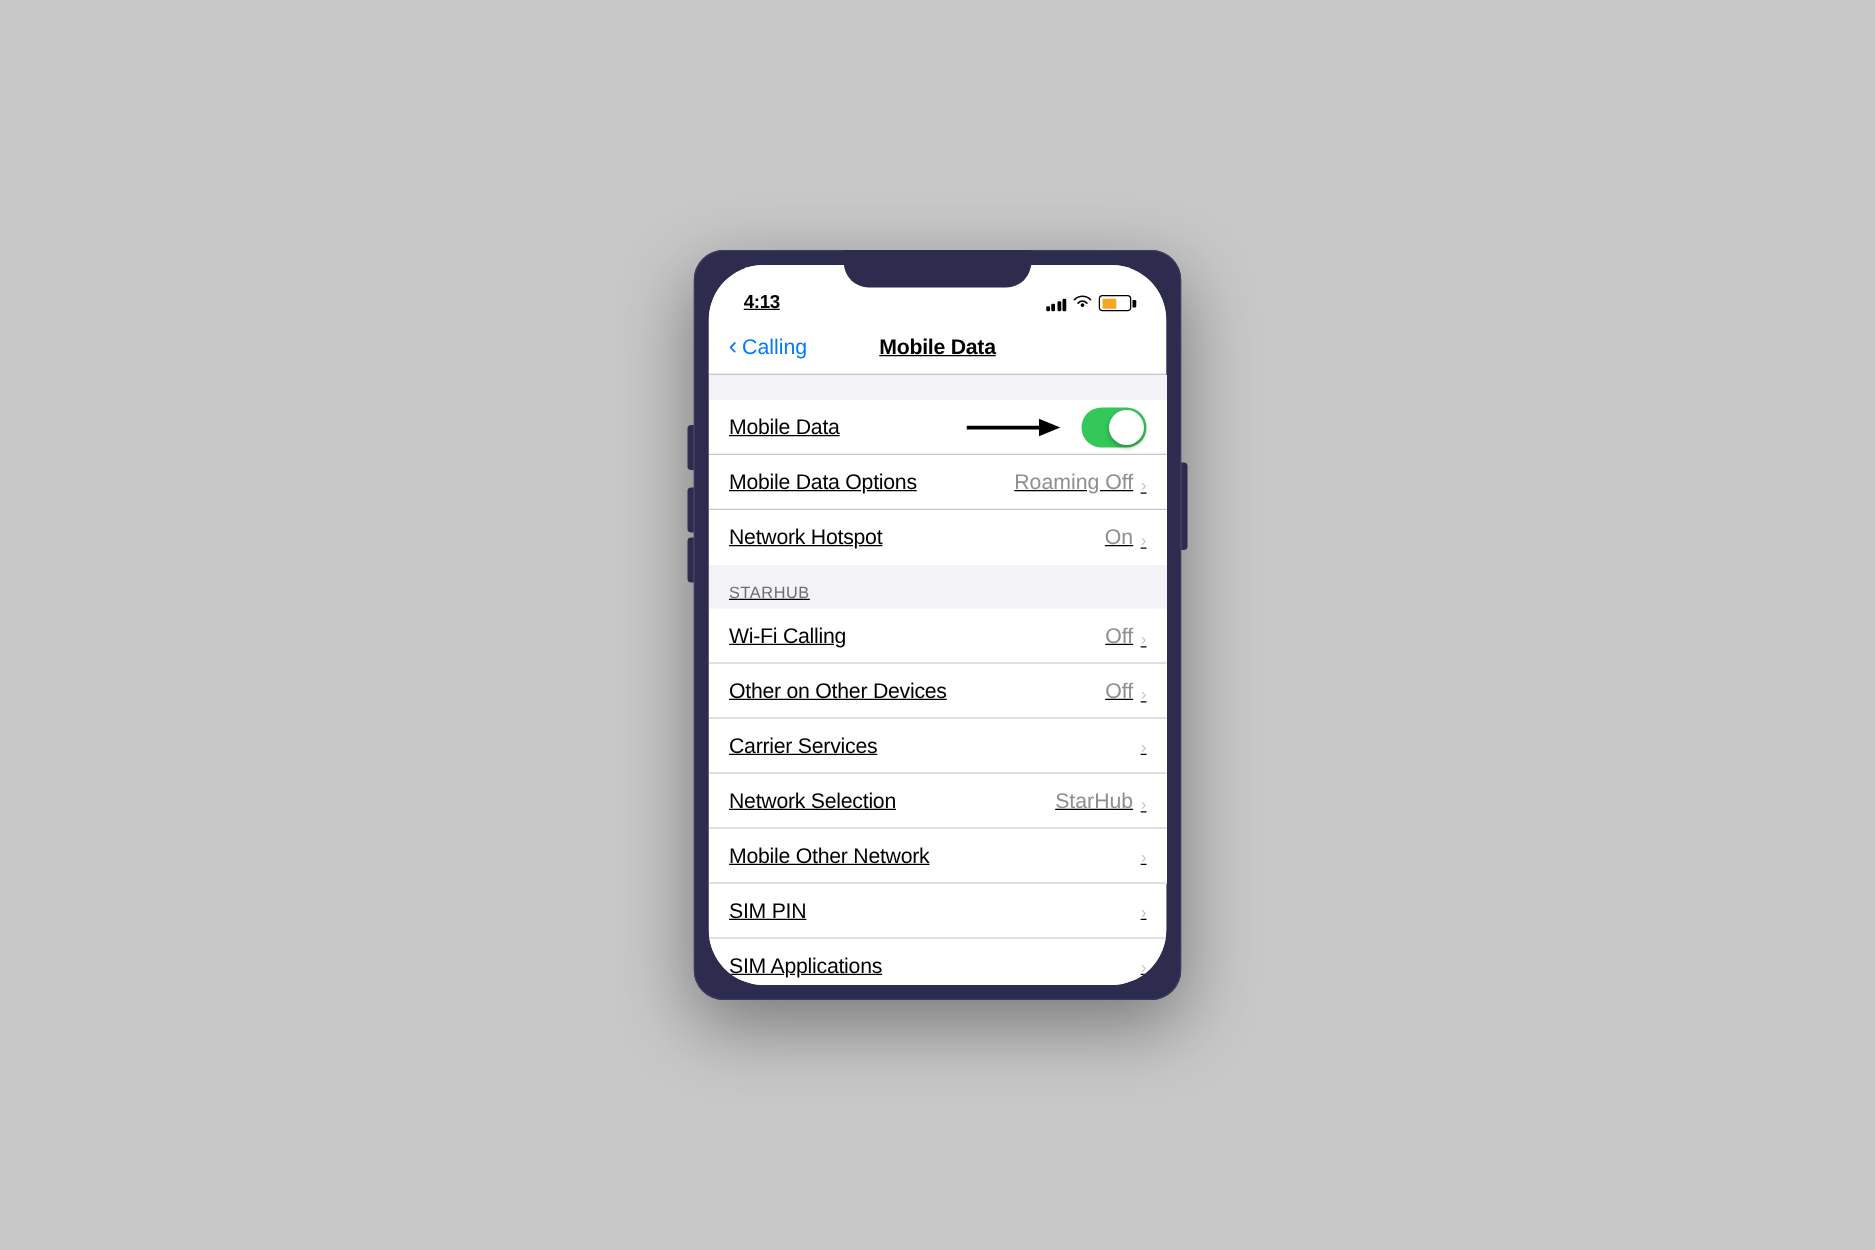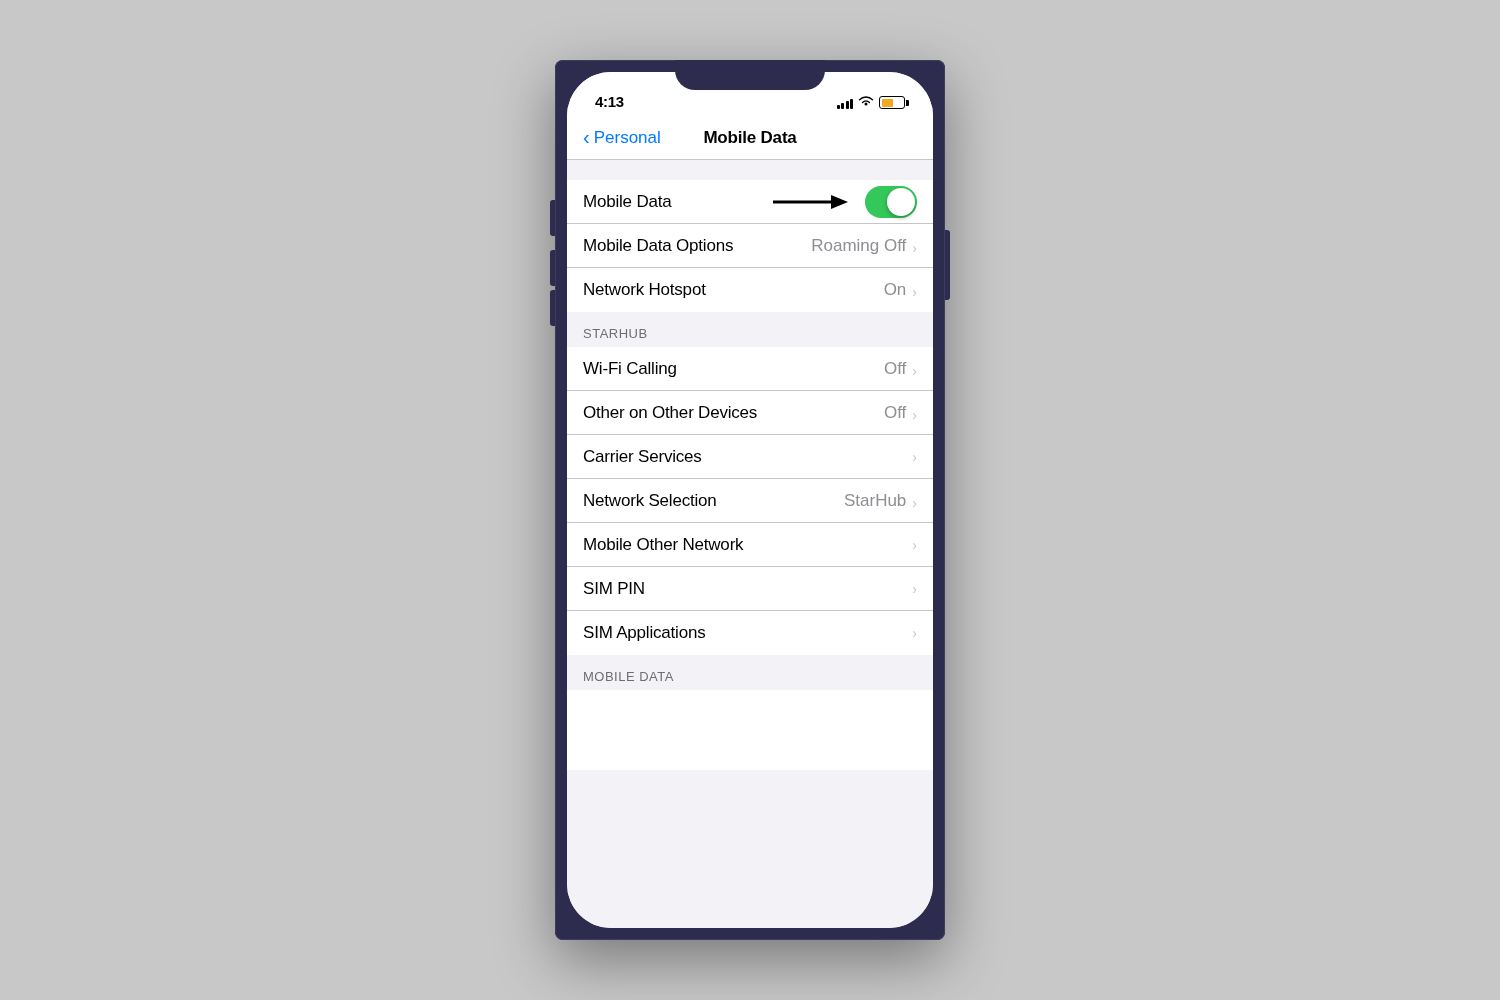--- a/index.html
+++ b/index.html
@@ -9,26 +9,27 @@
       height: 1000px;
       background-color: #c8c8c8;
       display: flex;
       align-items: center;
       justify-content: center;
       font-family: -apple-system, 'SF Pro Text', 'Helvetica Neue', Arial, sans-serif;
     }
 
     .phone-outer {
       width: 390px;
-      height: 880px;
+      height: 600px;
       background: #2d2b4e;
-      border-radius: 8px;
+      border-radius: 24px;
       padding: 12px;
       box-shadow: 0 20px 60px rgba(0,0,0,0.4), inset 0 0 0 1px #3d3b5e;
       position: relative;
+      text-decoration: underline;
     }
 
     
     .phone-outer::before {
       content: '';
       position: absolute;
       left: -5px;
       top: 140px;
       width: 5px;
       height: 36px;
@@ -320,21 +321,21 @@
         </div>
         <div class="battery">
           <div class="battery-fill"></div>
         </div>
       </div>
     </div>
 
     <div class="nav-bar">
       <div class="nav-back">
         <span class="nav-chevron">‹</span>
-        <span>Personal</span>
+        <span>Calling</span>
       </div>
       <div class="nav-title">Mobile Data</div>
     </div>
 
     <div class="scroll-content">
 
       <div class="spacer"></div>
       <div class="settings-group">
 
         <div class="settings-row mobile-data-row">

